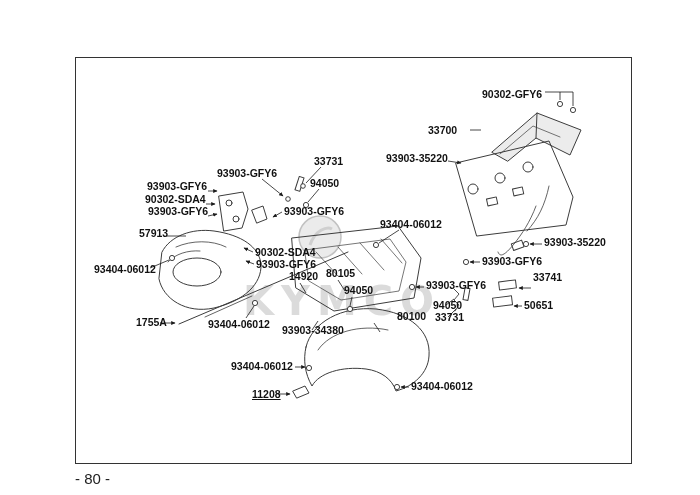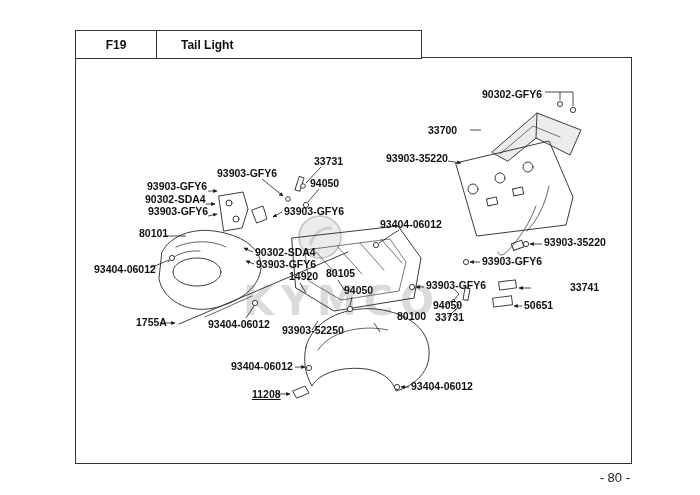--- a/index.html
+++ b/index.html
@@ -27,33 +27,29 @@
     font-family:"DejaVu Sans",sans-serif;font-weight:bold;font-size:40px;
     letter-spacing:7px;color:rgba(175,175,175,0.45);pointer-events:none;
   }
   .diagram-svg{position:absolute;left:0;top:0;z-index:3;}
   .labels-layer{position:absolute;left:0;top:0;width:700px;height:495px;z-index:4;}
   .part-label{
     position:absolute;font:700 10.5px "Liberation Sans",sans-serif;
     color:#111;white-space:nowrap;line-height:12px;
   }
   .footer{
-    position:absolute;left:75px;top:470px;width:555px;text-align:right;
-    font-size:13px;color:#222;z-index:5;
+    position:absolute;left:75px;top:470px;width:555px;text-align:left;
+    font-size:15px;color:#222;z-index:5;
   }
 </style>
 </head>
 <body>
 
 <div class="page">
 
-  <div class="header-box">
-    <div class="header-code">F19</div>
-    <div class="header-title">Tail Light</div>
-  </div>
 
   <div class="frame"></div>
 
   <div class="watermark">KYMCO</div>
 
   <svg class="diagram-svg" width="700" height="495" viewBox="0 0 700 495">
     <defs>
       <marker id="arr" viewBox="0 0 10 10" refX="8" refY="5" markerWidth="6" markerHeight="6" orient="auto">
         <path d="M0,1 L9,5 L0,9 z" fill="#1a1a1a"></path>
       </marker>
@@ -168,38 +164,38 @@
       <div class="part-label" style="left: 428px; top: 124px;">33700</div>
       <div class="part-label" style="left: 386px; top: 152px;">93903-35220</div>
       <div class="part-label" style="left: 314px; top: 155px;">33731</div>
       <div class="part-label" style="left: 217px; top: 167px;">93903-GFY6</div>
       <div class="part-label" style="left: 310px; top: 177px;">94050</div>
       <div class="part-label" style="left: 147px; top: 180px;">93903-GFY6</div>
       <div class="part-label" style="left: 145px; top: 193px;">90302-SDA4</div>
       <div class="part-label" style="left: 148px; top: 205px;">93903-GFY6</div>
       <div class="part-label" style="left: 284px; top: 205px;">93903-GFY6</div>
       <div class="part-label" style="left: 380px; top: 218px;">93404-06012</div>
-      <div class="part-label" style="left: 139px; top: 227px;">80101</div>
+      <div class="part-label" style="left: 139px; top: 227px;">57913</div>
       <div class="part-label" style="left: 544px; top: 236px;">93903-35220</div>
       <div class="part-label" style="left: 255px; top: 246px;">90302-SDA4</div>
       <div class="part-label" style="left: 482px; top: 255px;">93903-GFY6</div>
       <div class="part-label" style="left: 256px; top: 258px;">93903-GFY6</div>
       <div class="part-label" style="left: 94px; top: 263px;">93404-06012</div>
       <div class="part-label" style="left: 326px; top: 267px;">80105</div>
       <div class="part-label" style="left: 289px; top: 270px;">14920</div>
       <div class="part-label" style="left: 344px; top: 284px;">94050</div>
       <div class="part-label" style="left: 426px; top: 279px;">93903-GFY6</div>
-      <div class="part-label" style="left: 533px; top: 281px; margin-left: 37px;">33741</div>
+      <div class="part-label" style="left: 533px; top: 271px;">33741</div>
       <div class="part-label" style="left: 524px; top: 299px;">50651</div>
       <div class="part-label" style="left: 433px; top: 299px;">94050</div>
       <div class="part-label" style="left: 435px; top: 311px;">33731</div>
       <div class="part-label" style="left: 136px; top: 316px;">1755A</div>
       <div class="part-label" style="left: 208px; top: 318px;">93404-06012</div>
       <div class="part-label" style="left: 362px; top: 310px; padding-left: 35px;">80100</div>
-      <div class="part-label" style="left: 282px; top: 324px;">93903-52250</div>
+      <div class="part-label" style="left: 282px; top: 324px;">93903-34380</div>
       <div class="part-label" style="left: 231px; top: 360px;">93404-06012</div>
       <div class="part-label" style="left: 252px; top: 388px; text-decoration: underline;">11208</div>
       <div class="part-label" style="left: 411px; top: 380px;">93404-06012</div>
     </div>
 
   <div class="footer">- 80 -</div>
 
 </div>
 
 </body></html>

